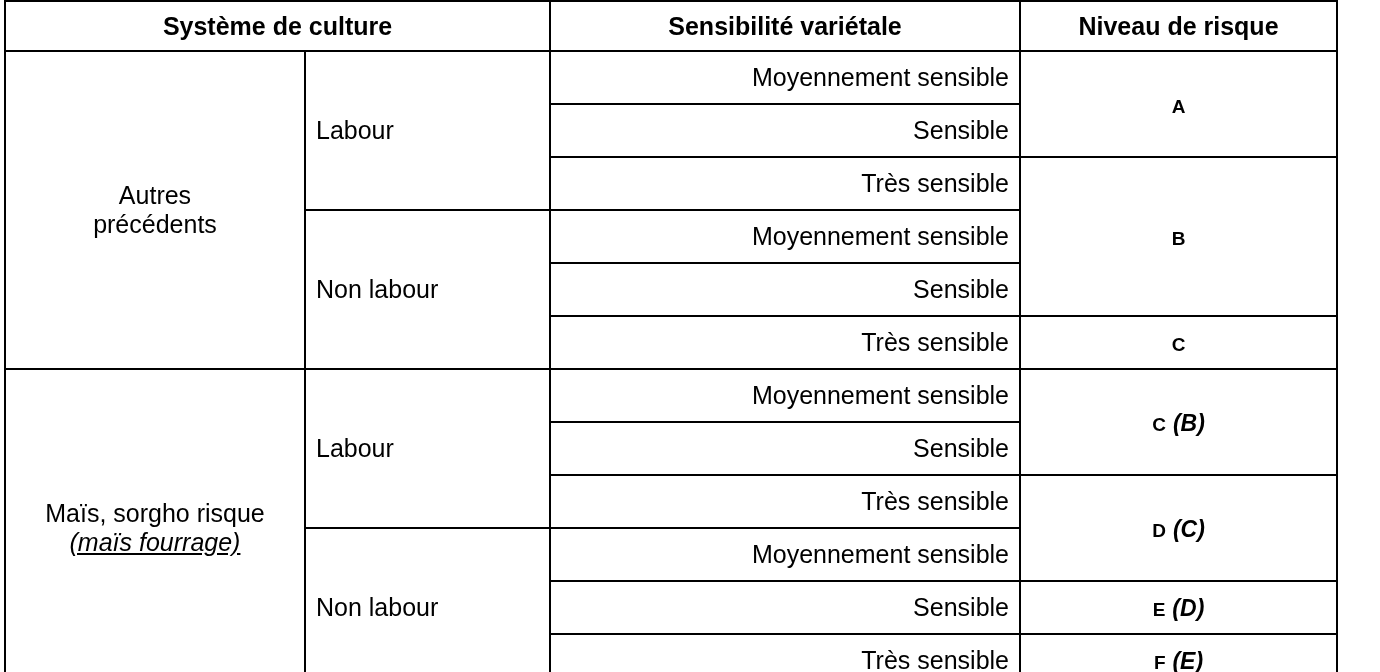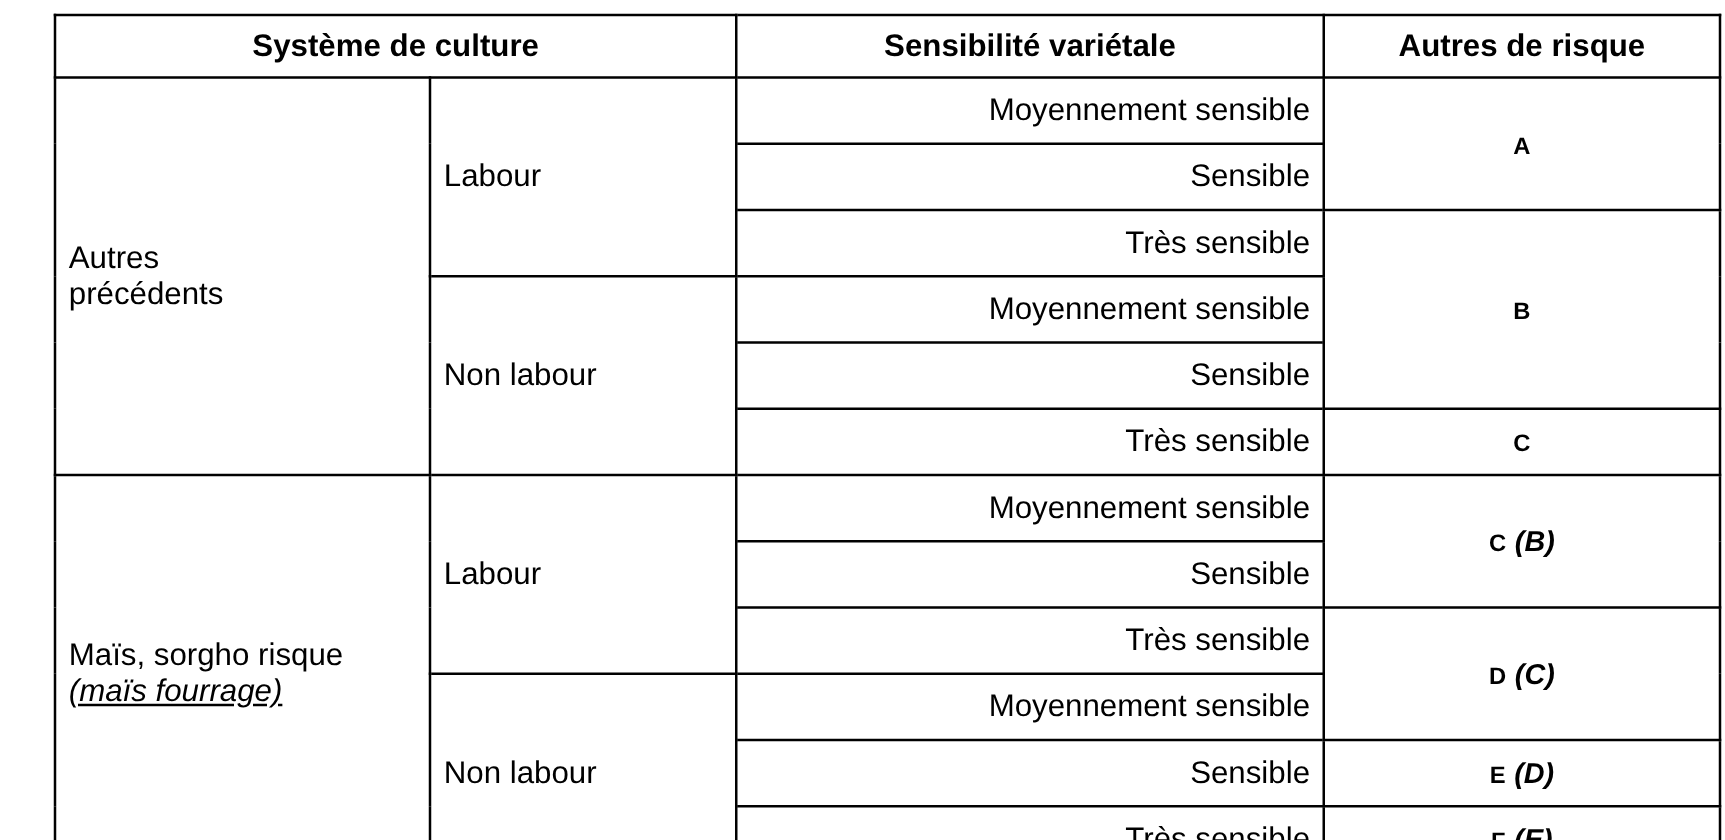--- a/index.html
+++ b/index.html
@@ -11,22 +11,21 @@
     width: 1380px;
     height: 672px;
     font-family: "Liberation Sans", sans-serif;
     color: #000000;
     overflow: hidden;
   }
   .table-wrap {
     width: 1196px;
     height: 672px;
     box-sizing: border-box;
-    padding: 11px;
-    margin-left: 28px;
+    padding: 0;
   }
   table.risk-table {
     border-collapse: collapse;
     width: 1332px;
     margin-left: 4px;
     table-layout: fixed;
   }
   table.risk-table td,
   table.risk-table th {
     border: 2px solid #000000;
@@ -42,21 +41,21 @@
   col.c3 { width: 470px; }
   col.c4 { width: 317px; }
 
   thead th {
     text-align: center;
     font-weight: bold;
     height: 48px;
     font-size: 25px;
   }
   td.sys {
-    text-align: left;
+    text-align: center;
     font-size: 25px;
   }
   td.sys .line2 {
     display: block;
   }
   td.sys .ital {
     display: block;
     font-style: italic;
     text-decoration: underline;
   }
@@ -92,21 +91,21 @@
     <colgroup>
       <col class="c1">
         <col class="c2">
         <col class="c3">
         <col class="c4">
     </colgroup>
     <thead>
       <tr>
         <th colspan="2">Système de culture</th>
         <th>Sensibilité variétale</th>
-        <th>Autres de risque</th>
+        <th>Niveau de risque</th>
       </tr>
     </thead>
     <tbody>
 
       <tr>
         <td class="sys" rowspan="6">
           <span>Autres</span>
           <span class="line2">précédents</span>
         </td>
         <td class="till" rowspan="3">Labour</td>

